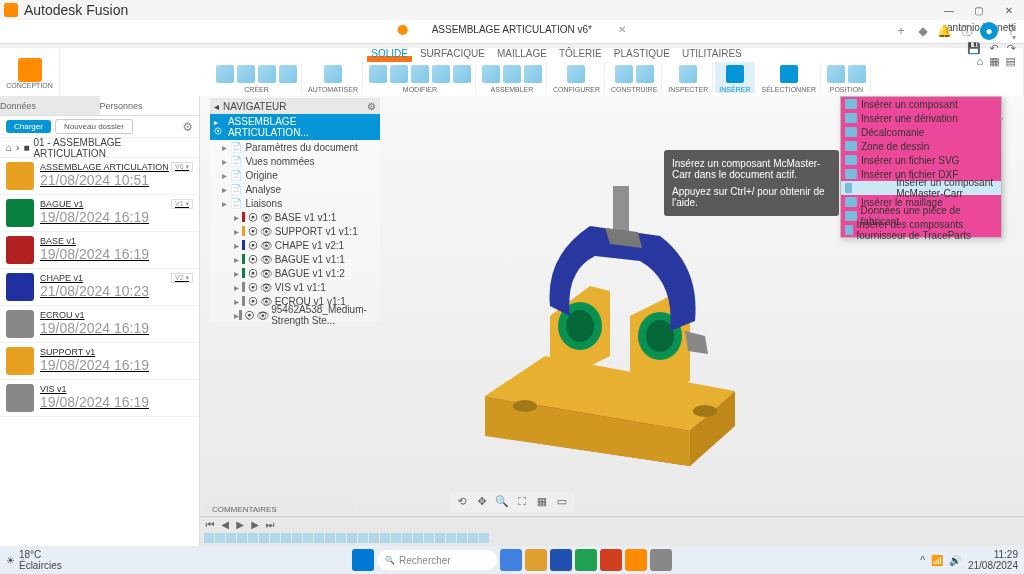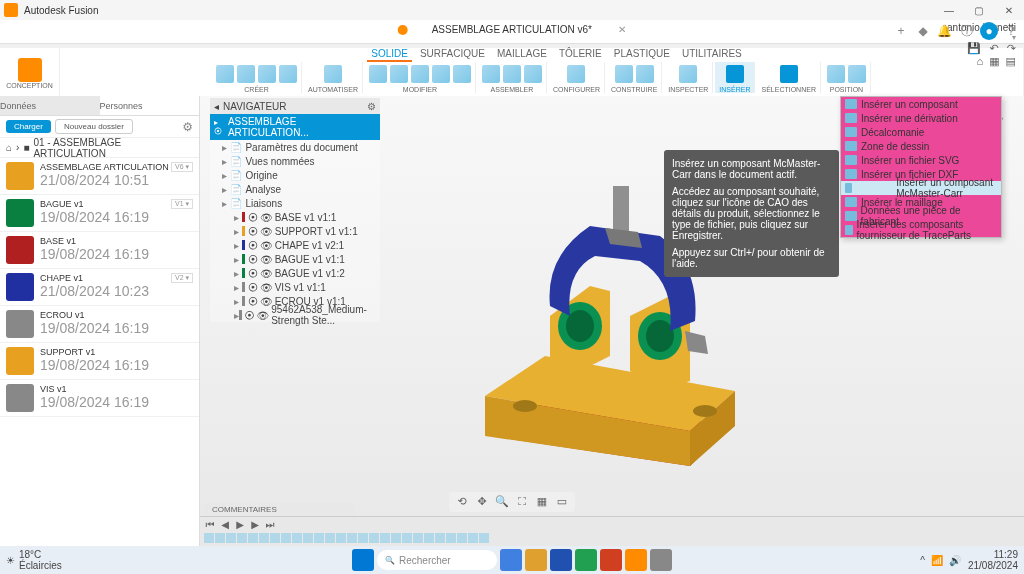--- a/index.html
+++ b/index.html
@@ -1,21 +1,21 @@
 <!DOCTYPE html>
 <html><head>
 <meta charset="utf-8">
 <style>
 * { margin: 0; padding: 0; box-sizing: border-box; font-family: 'Segoe UI', Arial, sans-serif; font-size: 10px; }
 body { width: 1024px; height: 574px; background: #f0f0f0; overflow: hidden; position: relative; }
 
 
 .titlebar { height: 20px; background: #f5f5f5; display: flex; align-items: center; padding: 0 4px; }
 .titlebar .logo { width: 14px; height: 14px; background: #ff8c00; border-radius: 2px; margin-right: 6px; }
-.titlebar .title { font-size: 10px; color: #333; }
+.titlebar .title { font-size: 14px; color: #333; }
 .win-controls { position: absolute; right: 0; top: 0; display: flex; }
 .win-controls div { width: 30px; height: 20px; display: flex; align-items: center; justify-content: center; font-size: 10px; color: #555; }
 
 
 .userbar { height: 24px; background: #fff; display: flex; align-items: flex-end; padding: 0 8px; border-bottom: 1px solid #e0e0e0; flex-direction: column; }
 .userbar .gridicon { width: 14px; height: 14px; margin-right: 6px; display: grid; grid-template-columns: 1fr 1fr 1fr; gap: 1px; }
 .userbar .gridicon span { background: #666; }
 .userbar .username { font-size: 10px; color: #444; }
 .userbar .chev { margin-left: 4px; color: #999; font-size: 8px; }
 .userbar .actions { display: flex; gap: 8px; margin-left: 12px; }
@@ -25,40 +25,40 @@
 .doctitle { position: absolute; left: 50%; transform: translateX(-50%); top: 24px; display: flex; align-items: center; font-size: 10px; color: #333; gap: 20px; }
 .doctitle .dot { width: 10px; height: 10px; background: #ff8c00; border-radius: 50%; margin-right: 4px; }
 .right-icons { position: absolute; right: 4px; top: 22px; display: flex; gap: 4px; align-items: center; }
 .right-icons span { width: 18px; height: 18px; display: flex; align-items: center; justify-content: center; color: #888; font-size: 12px; }
 
 
 .ribbon { height: 52px; background: #fff; display: flex; border-bottom: 1px solid #ddd; margin-top: 4px; }
 .ribbon .section { display: flex; flex-direction: column; align-items: center; border-right: 1px solid #eee; padding: 0 4px; }
 .ribbon .section .tabs { display: flex; height: 14px; font-size: 8px; gap: 4px; }
 .ribbon .section .tabs span { padding: 0 4px; color: #666; cursor: pointer; }
-.ribbon .section .tabs .active { color: #0696d7; border-bottom: 2px solid #f97316; margin-left: 30px; }
+.ribbon .section .tabs .active { color: #0696d7; border-bottom: 6px solid #f97316; margin-left: 30px; }
 .ribbon .section .icons { display: flex; gap: 3px; margin: 3px 0; }
 .ribbon .section .icons .ico { width: 18px; height: 18px; background: linear-gradient(135deg,#a8d8f0,#7ec8e8); border-radius: 2px; }
 .ribbon .section .label { font-size: 7px; color: #666; text-transform: uppercase; }
 .ribbon .conception { width: 60px; display: flex; flex-direction: column; align-items: center; justify-content: center; }
 .ribbon .conception .cube { width: 24px; height: 24px; background: #ff8c00; border-radius: 3px; }
 
 
 .left-panel { position: absolute; left: 0; top: 96px; width: 200px; bottom: 28px; background: #fff; border-right: 1px solid #ddd; }
 .left-tabs { display: flex; height: 20px; border-bottom: 1px solid #ddd; }
 .left-tabs div { flex: 1; font-size: 9px; line-height: 20px; color: #666; }
 .left-tabs .act { background: #e8e8e8; }
 .left-actions { height: 22px; display: flex; align-items: center; padding: 0 6px; gap: 4px; border-bottom: 1px solid #eee; }
 .left-actions .btn { padding: 2px 8px; font-size: 8px; border-radius: 3px; }
 .left-actions .charger { background: #0696d7; color: #fff; }
 .left-actions .nouveau { border: 1px solid #ccc; color: #555; }
 .left-actions .gear { margin-left: auto; color: #888; font-size: 12px; }
 .breadcrumb { height: 20px; display: flex; align-items: center; padding: 0 6px; gap: 4px; font-size: 9px; color: #444; border-bottom: 1px solid #eee; }
 .data-items { overflow: auto; }
-.data-item { display: flex; padding: 4px 6px; border-bottom: 1px solid #f0f0f0; }
+.data-item { display: flex; padding: 4px 6px; border-bottom: 1px solid #f0f0f0; text-decoration: underline; }
 .data-item .thumb { width: 28px; height: 28px; border-radius: 3px; margin-right: 6px; flex-shrink: 0; }
 .data-item .meta { flex: 1; }
 .data-item .name { font-size: 9px; color: #333; font-weight: 500; }
 .data-item .date { font-size: 14px; color: #999; }
 .data-item .ver { font-size: 7px; color: #999; border: 1px solid #ddd; padding: 0 3px; align-self: flex-start; }
 
 
 .browser { position: absolute; left: 210px; top: 98px; width: 170px; background: rgba(255,255,255,0.3); }
 .browser .hdr { display: flex; align-items: center; height: 16px; background: #e8e8e8; padding: 0 4px; font-size: 8px; color: #444; }
 .browser .hdr .gear { margin-left: auto; color: #666; }
@@ -442,21 +442,20 @@
         <span class="colorbar" style="background:#888;"></span>
         <span>⦿</span>
         <span style="margin:0 2px;">👁</span>
         <span>95462A538_Medium-Strength Ste...</span>
       </div>
     </div>
 </div>
 
 <div class="tooltip">
   <div class="t1">Insérez un composant McMaster-Carr dans le document actif.</div>
-  <div class="t2">Accédez au composant souhaité, cliquez sur l'icône de CAO des détails du produit, sélectionnez le type de fichier, puis cliquez sur Enregistrer.</div>
   <div class="t3">Appuyez sur Ctrl+/ pour obtenir de l'aide.</div>
 </div>
 
 <div class="insert-menu" id="insert-menu">
     <div class="mi">
       <span class="mico"></span>
       <span>Insérer un composant</span>
     </div>
     <div class="mi">
       <span class="mico"></span>

